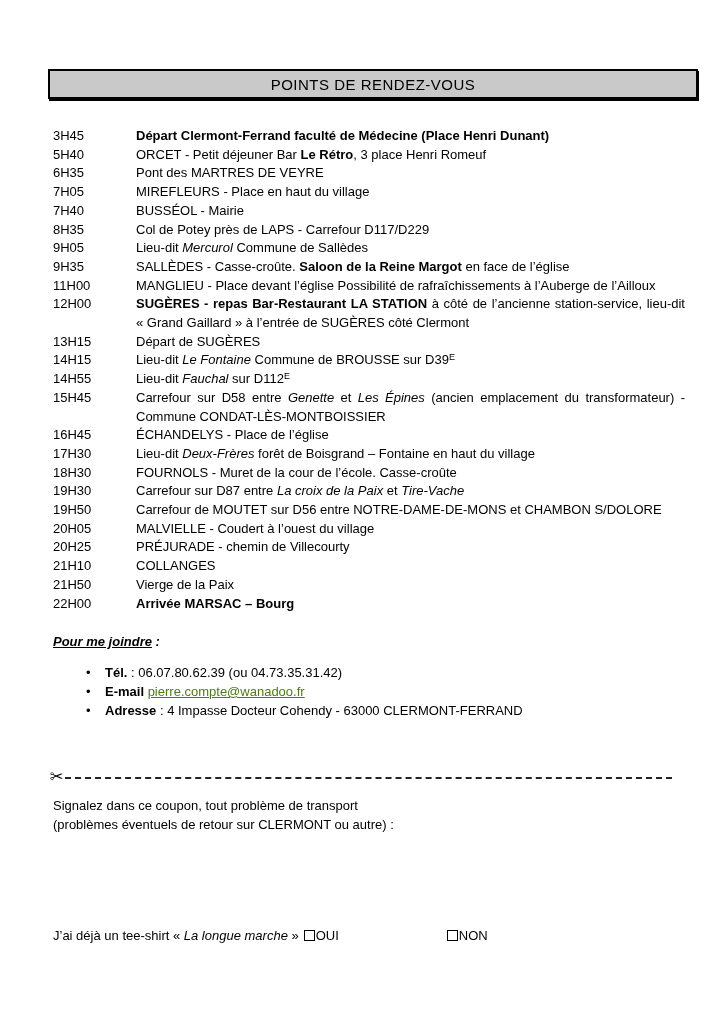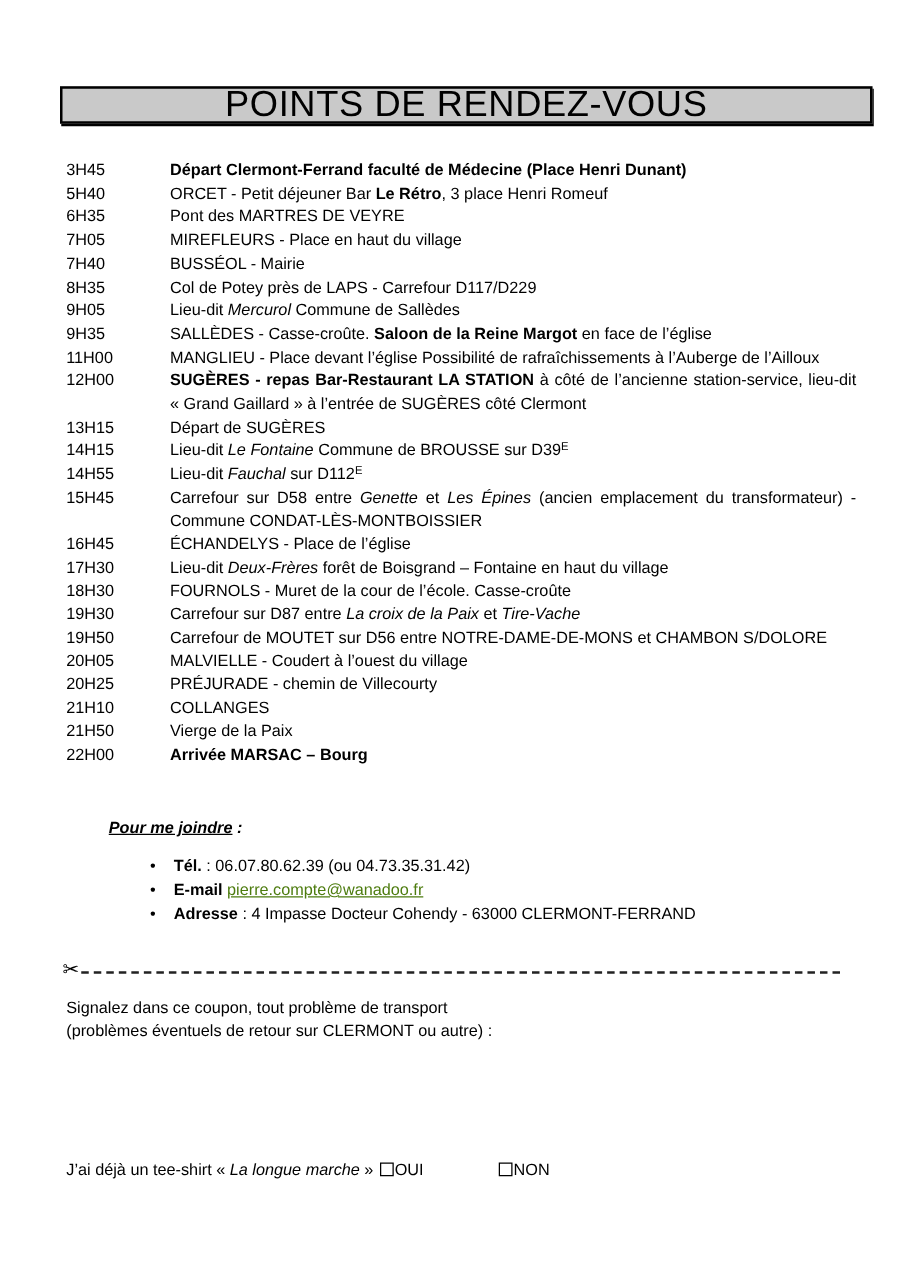--- a/index.html
+++ b/index.html
@@ -10,56 +10,56 @@
     -webkit-font-smoothing:antialiased;
   }
   .page{position:relative;width:724px;height:1023px;background:#ffffff;}
 
   
   .title-box{
     position:absolute;left:48px;top:69px;width:650px;height:30px;
     box-sizing:border-box;background:#c9c9c9;border:2px solid #000;
     box-shadow:1px 2px 0 #000;
     display:flex;align-items:center;justify-content:center;
-    font-size:29px;letter-spacing:.5px;
+    font-size:15px;letter-spacing:.5px;
   }
 
   
   .schedule{position:absolute;left:53px;top:127px;width:632px;}
   .row{display:flex;line-height:18.7px;}
   .time{flex:0 0 83px;}
   .time.b{font-weight:normal;}
   .desc{flex:1;text-align:justify;}
   .b{font-weight:bold;}
   .i{font-style:italic;}
   .bi{font-weight:bold;}
   .sup{font-size:9px;vertical-align:4px;line-height:0;}
   .link{color:#4d7c0f;text-decoration:underline;cursor:pointer;}
 
   
-  .contact{position:absolute;left:53px;top:652px;width:600px;margin-left:34px;}
+  .contact{position:absolute;left:53px;top:632px;width:600px;}
   .contact-heading{font-weight:bold;font-style:italic;line-height:19px;}
   .contact-heading .u{text-decoration:underline;}
   .contact-list{margin:12px 0 0 0;padding:0;list-style:none;}
   .contact-list li{position:relative;padding-left:52px;line-height:19px;}
   .bullet{position:absolute;left:33px;top:0;}
 
   
   .cutline{position:absolute;left:50px;top:766px;width:622px;display:flex;align-items:center;height:22px;}
   .scissors{font-size:16px;line-height:16px;margin-right:2px;}
   .dashline{flex:1;border-top:2px dashed #222;height:0;margin-top:1px;}
 
   
   .coupon-text{position:absolute;left:53px;top:797px;line-height:18.7px;}
 
   
   .tshirt{position:absolute;left:53px;top:926px;line-height:19px;white-space:nowrap;}
   .choice{display:inline-block;}
   .choice.first{margin-left:5px;}
-  .choice.non{margin-left:60px;}
+  .choice.non{margin-left:108px;}
   .checkbox{
     display:inline-block;width:9px;height:9px;border:1.5px solid #000;
     margin-right:1px;vertical-align:-1px;background:#fff;
   }
 </style>
 </head>
 <body>
 
 <div class="page">
 

